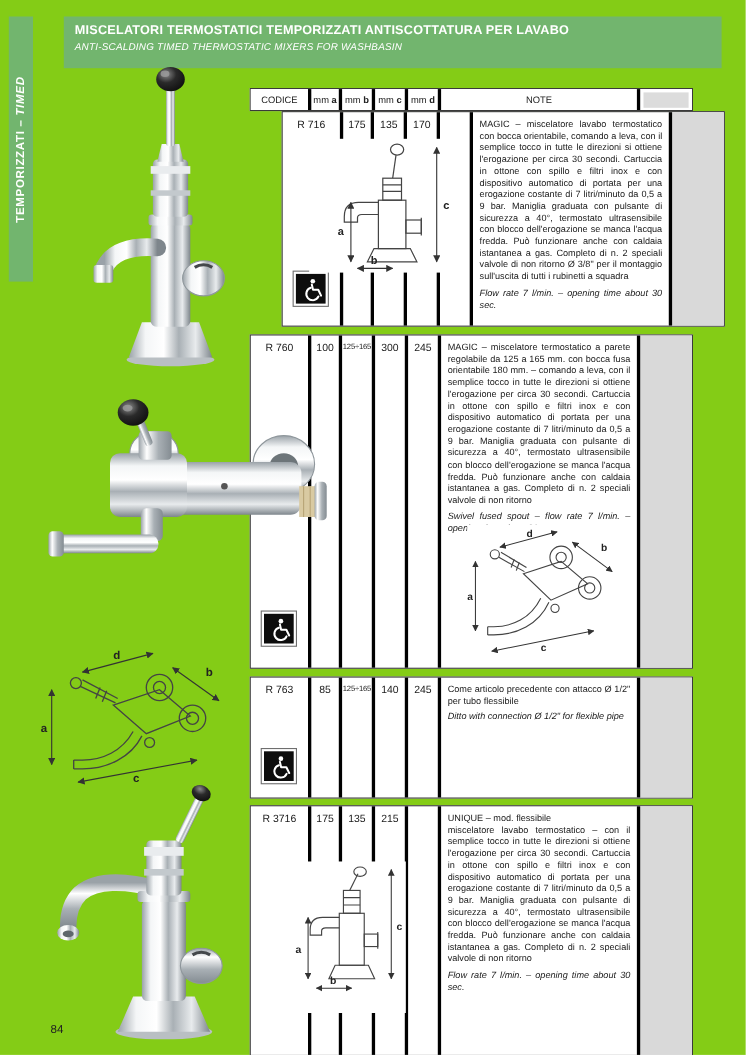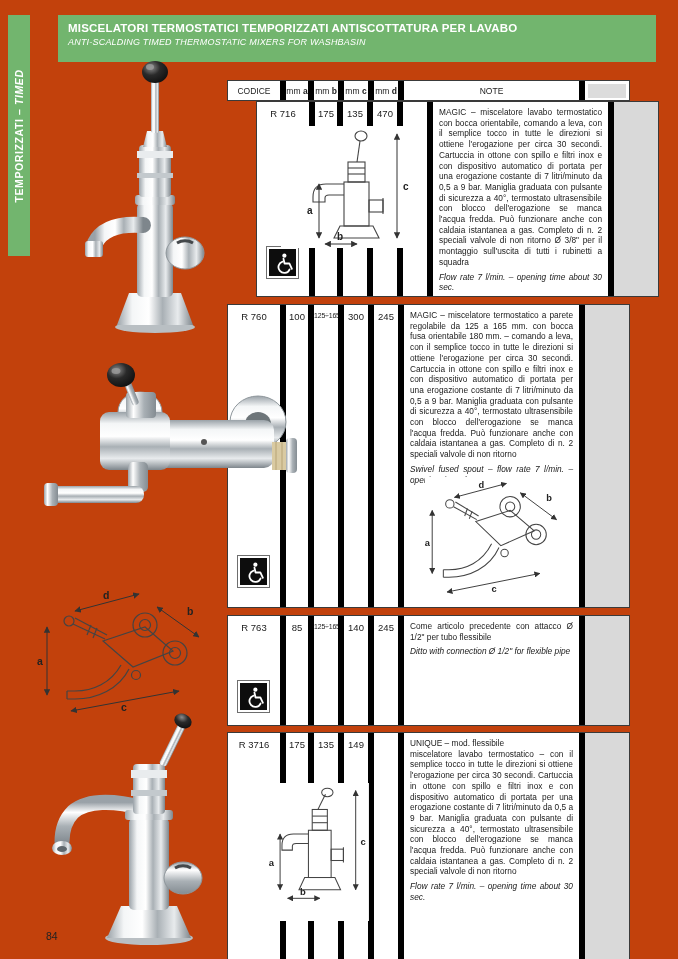--- a/index.html
+++ b/index.html
@@ -1,32 +1,32 @@
 <!DOCTYPE html>
 <html><head>
 <meta charset="utf-8">
 <style>
   html,body{margin:0;padding:0;background:#fff;}
-  .page{position:relative;width:678px;height:959px;background:#c2410c;overflow:hidden;
+  .page{position:relative;width:678px;height:959px;background:#84cc16;overflow:hidden;
         font-family:"Liberation Sans", sans-serif;color:#1a1a1a;}
   
   .header-bar{position:absolute;left:58px;top:15px;width:598px;height:47px;
               box-sizing:border-box;padding:7px 0 0 10px;}
   .header-title{font-size:11.5px;font-weight:bold;color:#fff;letter-spacing:.2px;}
   .header-sub{font-size:9px;font-weight:normal;font-style:italic;color:#fff;margin-top:3px;letter-spacing:.2px;}
   
   .side-tab{position:absolute;left:8px;top:15px;width:22px;height:241px;
             display:flex;align-items:center;justify-content:center;}
   .side-tab .rot{transform:rotate(-90deg);white-space:nowrap;color:#fff;
                  font-size:10.5px;font-weight:bold;letter-spacing:.6px;}
   .side-tab .rot i{font-style:italic;}
   
   .thead,.trow{position:absolute;left:227px;width:403px;background:#fff;
                border:1.5px solid #3a3a3a;box-sizing:border-box;display:flex;}
-  .cell{box-sizing:border-box;border-left:6px solid #000000;position:relative;
+  .cell{box-sizing:border-box;border-left:3px solid #000000;position:relative;
         text-align:center;}
   .cell:first-child{border-left:none;}
   .c-code{width:52px;}
   .c-a,.c-b,.c-c,.c-d{width:30px;}
   .c-a{width:28px;}
   .c-note{width:181px;text-align:right;}
   .c-gray{flex:1;background:#d9d9d9;}
   .thead{height:21px;top:80px;align-items:stretch;}
   .thead .cell{display:flex;align-items:center;justify-content:center;
                font-size:8.5px;color:#222;background:#fff;}
@@ -98,21 +98,21 @@
           </div>
       </div>
     </div>
     <div class="cell c-a">
         <div class="val">175</div>
       </div>
     <div class="cell c-b">
         <div class="val">135</div>
       </div>
     <div class="cell c-c">
-        <div class="val">470</div>
+        <div class="val">170</div>
       </div>
     <div class="cell c-d">
         <div class="val"></div>
       </div>
     <div class="cell c-note note-body">
       <p>MAGIC – miscelatore lavabo termostatico con bocca orientabile, comando a leva, con il semplice tocco in tutte le direzioni si ottiene l'erogazione per circa 30 secondi. Cartuccia in ottone con spillo e filtri inox e con dispositivo automatico di portata per una erogazione costante di 7 litri/minuto da 0,5 a 9 bar. Maniglia graduata con pulsante di sicurezza a 40°, termostato ultrasensibile con blocco dell'erogazione se manca l'acqua fredda. Può funzionare anche con caldaia istantanea a gas. Completo di n. 2 speciali valvole di non ritorno Ø 3/8" per il montaggio sull'uscita di tutti i rubinetti a squadra</p>
 
       <p class="en">Flow rate 7 l/min. – opening time about 30 sec.</p>
     </div>
     <div class="cell c-gray"></div>
@@ -252,21 +252,21 @@
     <div class="cell c-code">
       <div class="val-code">R 3716</div>
     </div>
     <div class="cell c-a">
         <div class="val">175</div>
       </div>
     <div class="cell c-b">
         <div class="val">135</div>
       </div>
     <div class="cell c-c">
-        <div class="val">149</div>
+        <div class="val">215</div>
       </div>
     <div class="cell c-d">
         <div class="val"></div>
       </div>
     <div class="cell c-note note-body">
       <p>UNIQUE – mod. flessibile</p>
       <p>miscelatore lavabo termostatico – con il semplice tocco in tutte le direzioni si ottiene l'erogazione per circa 30 secondi. Cartuccia in ottone con spillo e filtri inox e con dispositivo automatico di portata per una erogazione costante di 7 litri/minuto da 0,5 a 9 bar. Maniglia graduata con pulsante di sicurezza a 40°, termostato ultrasensibile con blocco dell'erogazione se manca l'acqua fredda. Può funzionare anche con caldaia istantanea a gas. Completo di n. 2 speciali valvole di non ritorno</p>
       <p class="en">Flow rate 7 l/min. – opening time about 30 sec.</p>
     </div>
     <div class="cell c-gray"></div>

